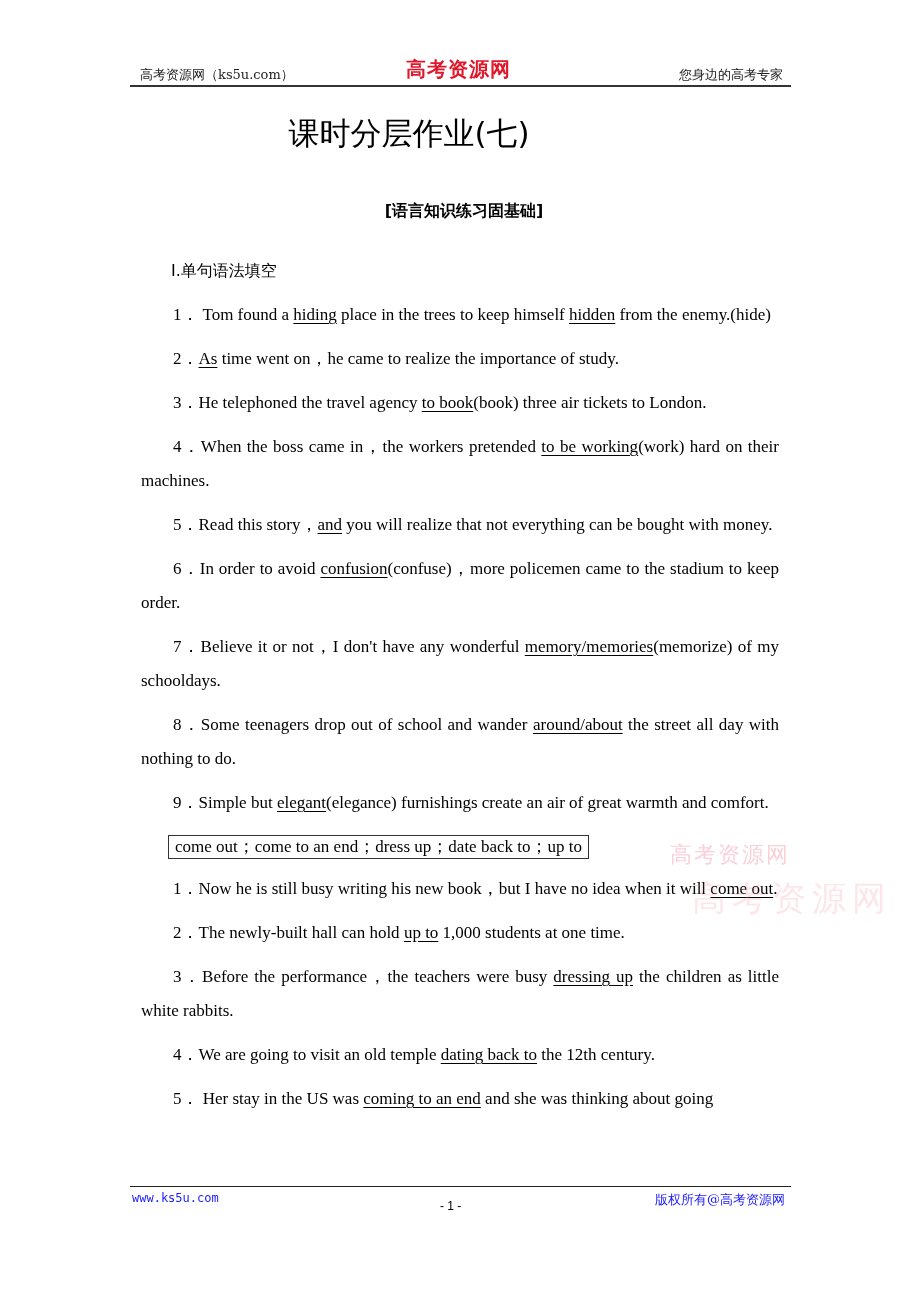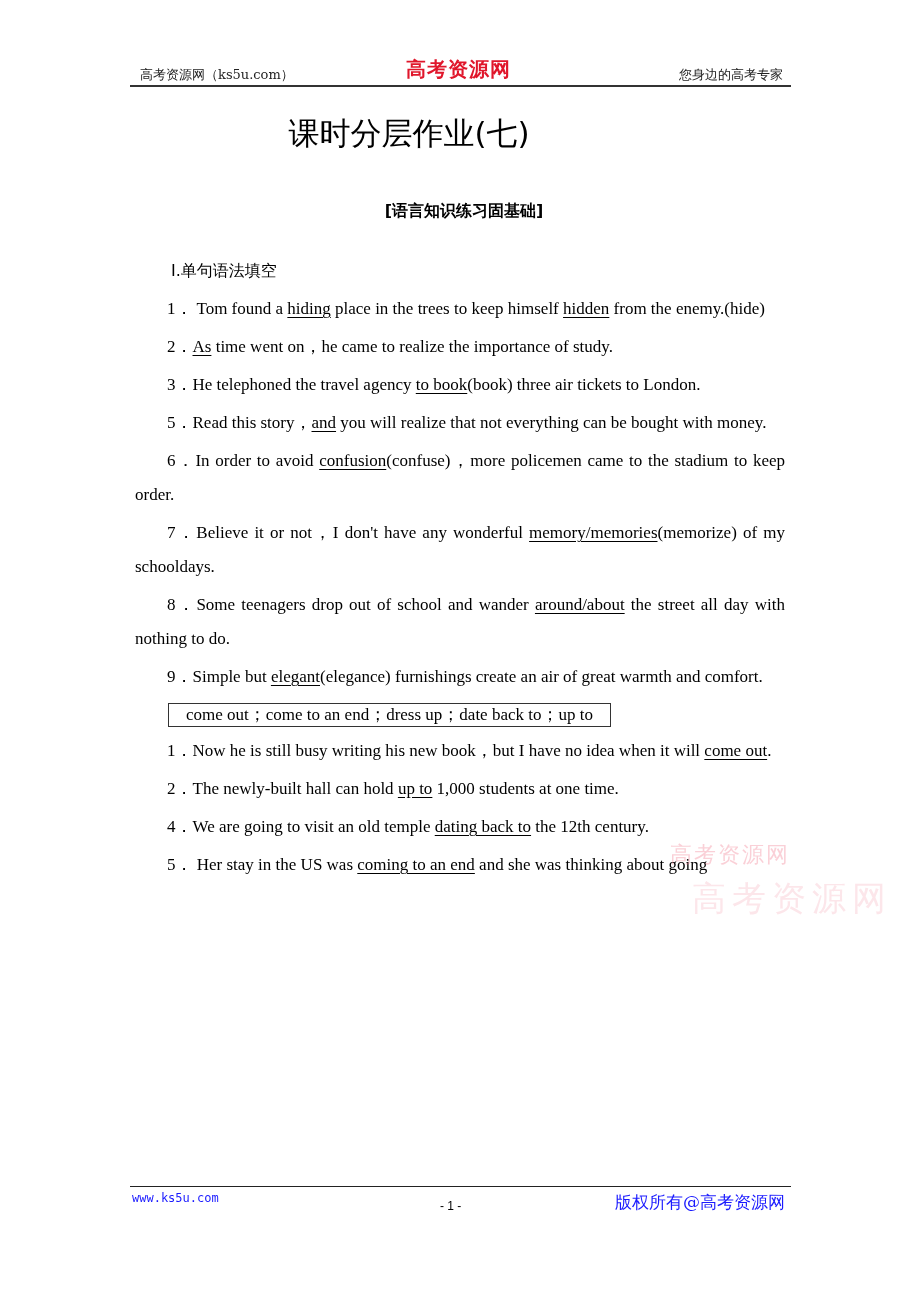--- a/index.html
+++ b/index.html
@@ -90,31 +90,31 @@
     font-family: "DejaVu Sans", "Liberation Sans", sans-serif;
     padding-left: 40px;
     height: 32px;
     line-height: 30px;
   }
   .para {
     font-size: 17px;
     line-height: 34px;
     text-align: justify;
     text-indent: 32px;
-    margin: 4px;
+    margin: 10px;
   }
   .u {
     text-decoration: underline;
     text-underline-offset: 3px;
   }
   .word-box {
     display: inline-block;
     margin-left: 37px;
     border: 1px solid #333;
-    padding: 0 17px;
+    padding: 0 6px;
     font-size: 17px;
     line-height: 22px;
     margin-top: 5px;
     margin-bottom: 5px;
   }
   .box-row { height: 32px; }
   .watermark {
     position: absolute;
     left: 640px;
     top: 838px;
@@ -168,21 +168,21 @@
     left: 310px;
     top: 13px;
     font-size: 12px;
     color: #000;
     font-family: "Liberation Sans", sans-serif;
   }
   .ftr-right {
     position: absolute;
     right: 6px;
     top: 5px;
-    font-size: 17px;
+    font-size: 13px;
     color: #1a1aff;
     font-family: "DejaVu Serif", serif;
   }
 </style>
 </head>
 <body>
 
 <div class="page-header">
   <span class="hdr-left">高考资源网（ks5u.com）</span>
   <span class="hdr-logo">高考资源网</span>
@@ -192,33 +192,35 @@
 
 <div class="title">课时分层作业(七)</div>
 <div class="subtitle">[语言知识练习固基础]</div>
 
 <div class="content">
   <div class="section-head">Ⅰ.单句语法填空</div>
   <div id="section1-items">
       <p class="para"><span>1．</span><span> Tom found a </span><span class="u">hiding</span><span> place in the trees to keep himself </span><span class="u">hidden</span><span> from the enemy.(hide)</span></p>
       <p class="para"><span>2．</span><span class="u">As</span><span> time went on，he came to realize the importance of study.</span></p>
       <p class="para"><span>3．</span><span>He telephoned the travel agency </span><span class="u">to book</span><span>(book) three air tickets to London.</span></p>
+      <p class="para"><span>4．</span><span>When the boss came in，the workers pretended </span><span class="u">to be working</span><span>(work) hard on their machines.</span></p>
       <p class="para"><span>5．</span><span>Read this story，</span><span class="u">and</span><span> you will realize that not everything can be bought with money.</span></p>
       <p class="para"><span>6．</span><span>In order to avoid </span><span class="u">confusion</span><span>(confuse)，more policemen came to the stadium to keep order.</span></p>
       <p class="para"><span>7．</span><span>Believe it or not，I don't have any wonderful </span><span class="u">memory/memories</span><span>(memorize) of my schooldays.</span></p>
       <p class="para"><span>8．</span><span>Some teenagers drop out of school and wander </span><span class="u">around/about</span><span> the street all day with nothing to do.</span></p>
       <p class="para"><span>9．</span><span>Simple but </span><span class="u">elegant</span><span>(elegance) furnishings create an air of great warmth and comfort.</span></p>
     </div>
 
   <div class="box-row">
     <span class="word-box">come out；come to an end；dress up；date back to；up to</span>
   </div>
   <div id="section2-items">
       <p class="para"><span>1．</span><span>Now he is still busy writing his new book，but I have no idea when it will </span><span class="u">come out</span><span>.</span></p>
       <p class="para"><span>2．</span><span>The newly-built hall can hold </span><span class="u">up to</span><span> 1,000 students at one time.</span></p>
+      <p class="para"><span>3．</span><span>Before the performance，the teachers were busy </span><span class="u">dressing up</span><span> the children as little white rabbits.</span></p>
       <p class="para"><span>4．</span><span>We are going to visit an old temple </span><span class="u">dating back to</span><span> the 12th century.</span></p>
       <p class="para"><span>5．</span><span> Her stay in the US was </span><span class="u">coming to an end</span><span> and she was thinking about going</span></p>
     </div>
 </div>
 
 <div class="watermark">
   <span class="wm1">高考资源网</span>
   <span class="wm2">高考资源网</span>
 </div>
 

